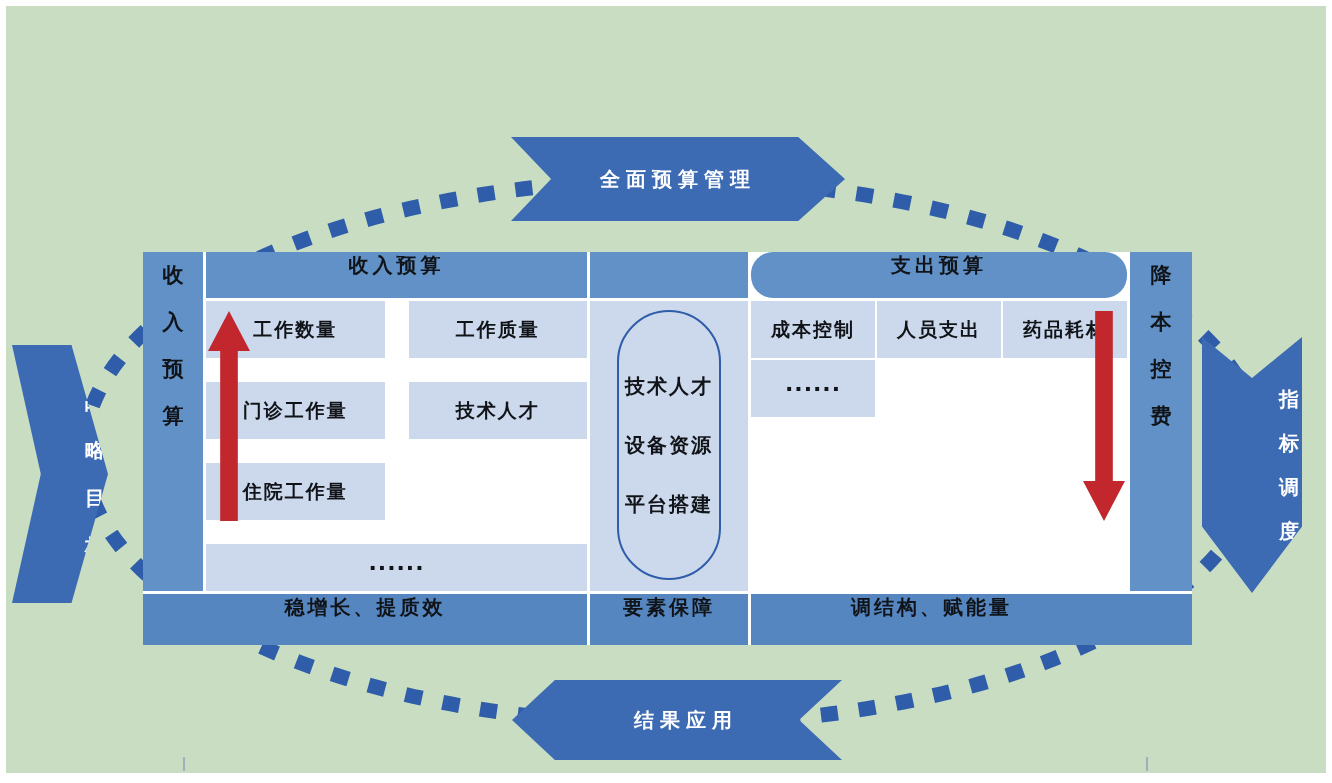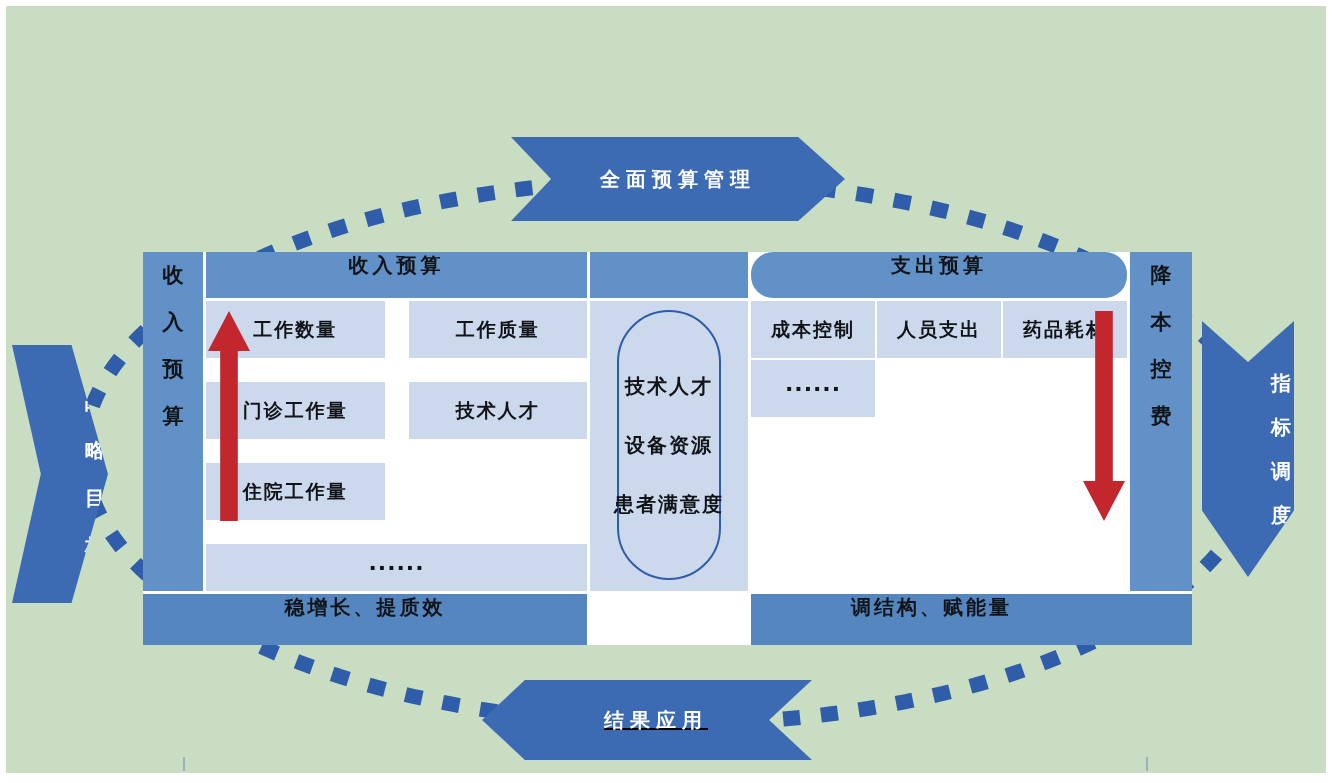--- a/index.html
+++ b/index.html
@@ -51,27 +51,27 @@
   
   .vtext { width:26px; text-align:center; word-break:break-all; font-weight:bold; }
   .vtext.dark  { color:#101418; font-size:21px; line-height:47px; letter-spacing:0; }
   .vtext.white { color:#ffffff; font-size:20px; line-height:48px; }
 
   
   .banner { position:absolute; background:#3d6bb3; z-index:3; display:flex; align-items:center; justify-content:center; }
   .banner-label { color:#ffffff; font-weight:bold; font-size:20px; letter-spacing:6px; white-space:nowrap; }
   .top-banner { left:511px; top:137px; width:334px; height:84px;
       clip-path:polygon(0 0, 86% 0, 100% 50%, 86% 100%, 0 100%, 12% 50%); }
-  .bottom-banner { left:482px; top:680px; width:330px; height:80px; padding-left:18px;
-      clip-path:polygon(0 50%, 13% 0, 100% 0, 87% 50%, 100% 100%, 13% 100%);text-decoration:underline; }
+  .bottom-banner { left:512px; top:680px; width:330px; height:80px; padding-left:18px;
+      clip-path:polygon(0 50%, 13% 0, 100% 0, 87% 50%, 100% 100%, 13% 100%); }
 
   .chev { position:absolute; background:#3d6bb3; z-index:3; display:flex; align-items:center; justify-content:flex-end; }
   .left-chev { left:12px; top:345px; width:96px; height:258px;
       clip-path:polygon(0 0, 62% 0, 100% 50%, 62% 100%, 0 100%, 30% 50%); }
-  .right-chev { left:1202px; top:321px; width:92px; height:256px;
+  .right-chev { left:1202px; top:337px; width:100px; height:256px;
       clip-path:polygon(0 0, 50% 16%, 100% 0, 100% 74%, 50% 100%, 0 74%);font-family:Liberation Serif, serif; }
   .right-chev .vtext { line-height:44px; }
 
   .mark { position:absolute; width:2px; height:14px; background:#9fb0ba; z-index:1; }
   .mark-left  { left:183px;  top:757px; }
   .mark-right { left:1146px; top:757px; }
 </style>
 </head>
 <body>
 
@@ -125,35 +125,38 @@
       <div class="tcell">技术人才</div>
       <div class="tcell">住院工作量</div>
       <div class="tcell span2 dots">······</div>
       <div class="red-arrow up"></div>
     </div>
 
     <div class="middle-body">
       <div class="capsule">
         <div class="cap-line">技术人才</div>
         <div class="cap-line">设备资源</div>
-        <div class="cap-line">患者满意度</div>
+        <div class="cap-line">平台搭建</div>
       </div>
     </div>
 
     <div class="expense-body">
       <div class="tcell">成本控制</div>
       <div class="tcell">人员支出</div>
       <div class="tcell">药品耗材</div>
       <div class="tcell dots">······</div>
       <div class="red-arrow down"></div>
     </div>
 
     <div class="cell footer footer-left">
       <span>稳增长、提质效</span>
     </div>
+    <div class="cell footer footer-mid">
+      <span>要素保障</span>
+    </div>
     <div class="cell footer footer-right">
       <span>调结构、赋能量</span>
     </div>
 
   </div>
 
   <div class="mark mark-left"></div>
   <div class="mark mark-right"></div>
 </div>
 

